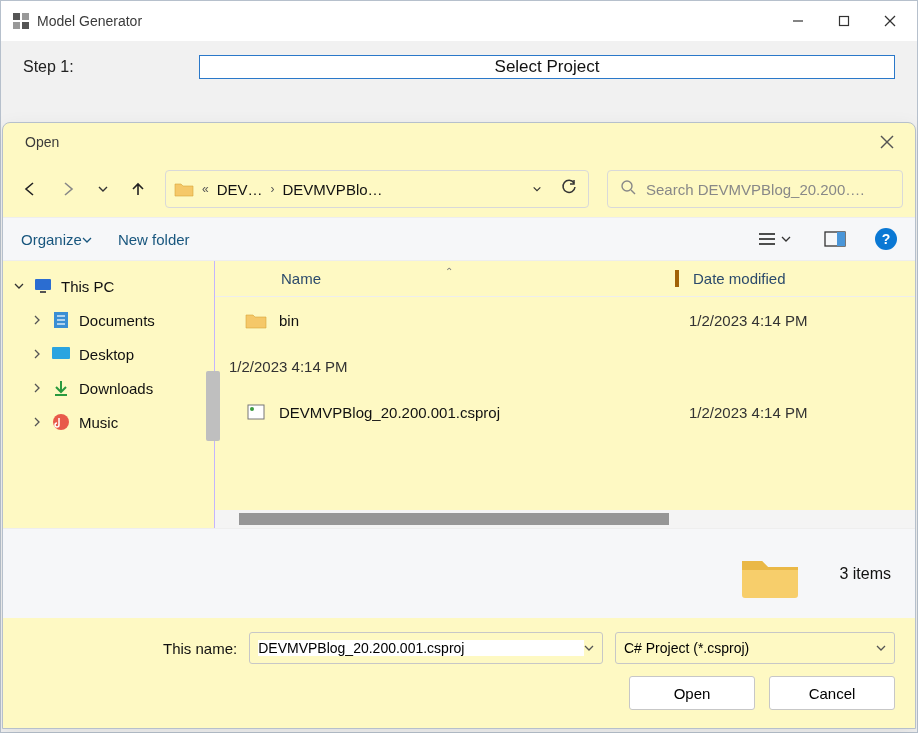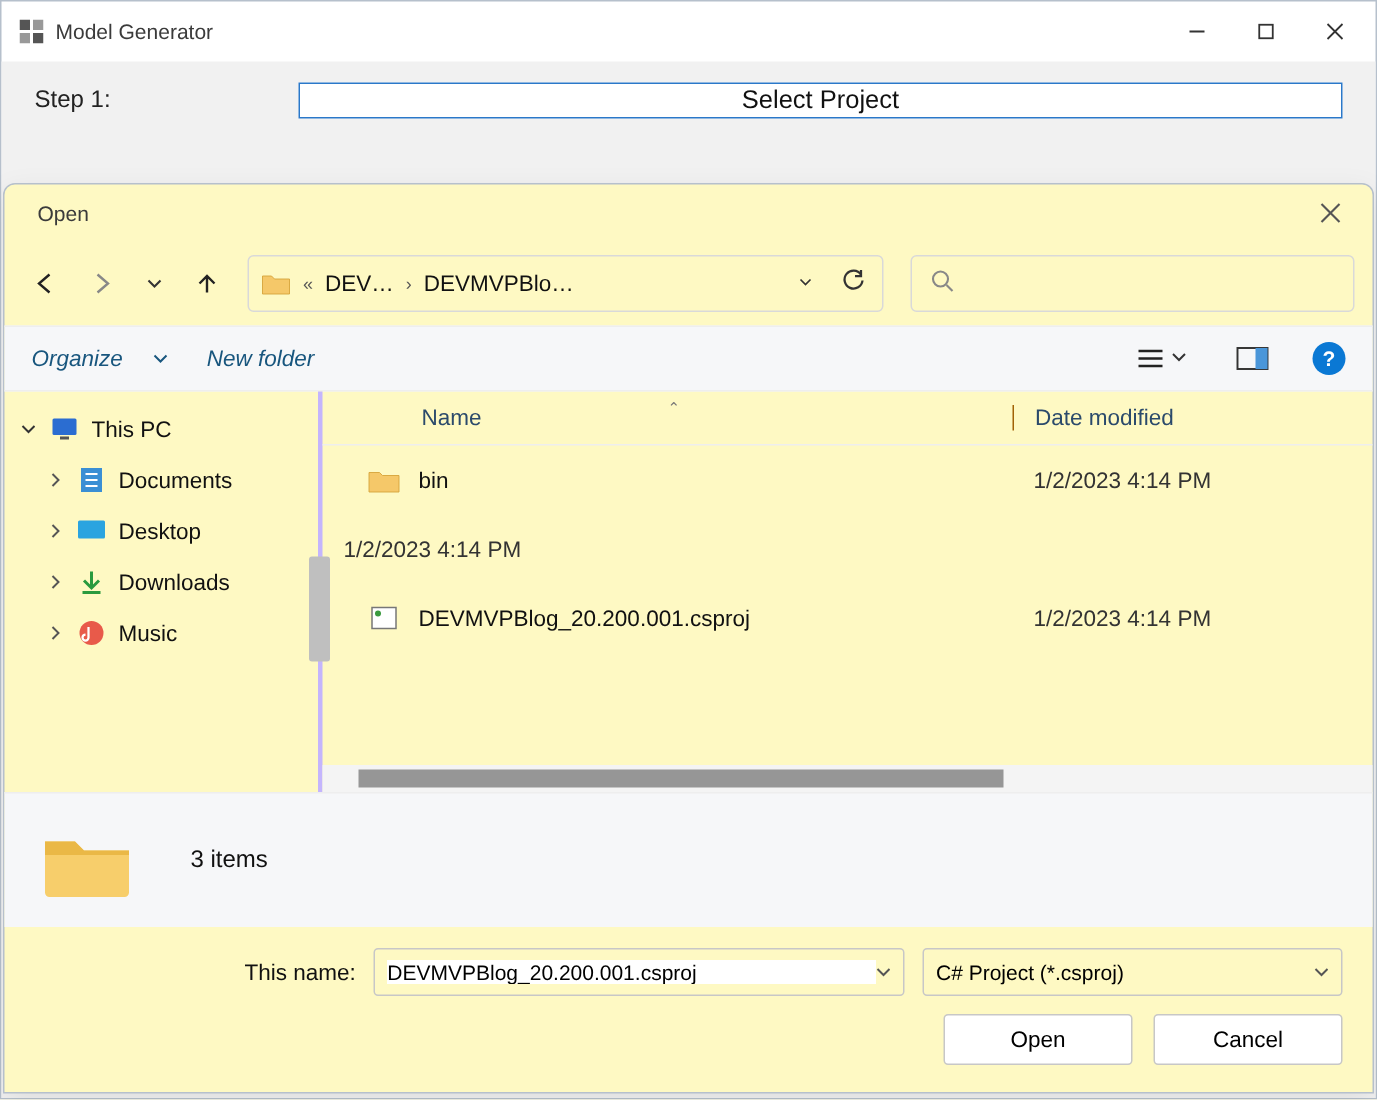--- a/index.html
+++ b/index.html
@@ -48,51 +48,51 @@
   .bc-seg { display:flex; align-items:center; gap:8px; font-size:15px; color:#111; }
   .bc-sep { color:#555; font-size:12px; }
   .bc-caret { margin-left:auto; padding-right:10px; color:#444; }
   .bc-refresh { color:#333; padding-right:2px; }
 
   .search-box { width: 296px; height:38px; border:1px solid #d9d9d9; border-radius:4px; display:flex; align-items:center; padding:0 12px; gap:10px; color:#777; }
   .search-box input { border:none; outline:none; font-size:15px; color:#555; flex:1; background:transparent; }
   .search-box input::placeholder { color:#888; }
 
   .toolbar-row { height: 44px; background:#f6f7f9; border-top:1px solid #eee; border-bottom:1px solid #eee; display:flex; align-items:center; padding:0 18px; gap:26px; }
-  .toolbar-row .link { color:#18567e; font-size:15px; display:flex; align-items:center; gap:20px;font-style:italic; }
+  .toolbar-row .link { color:#18567e; font-size:15px; display:flex; align-items:center; gap:0; }
   .toolbar-spacer { flex:1; }
   .tb-btn { width:28px; height:28px; display:flex; align-items:center; justify-content:center; color:#333; }
   .tb-btn.dropdown { width:auto; gap:4px; padding:0 4px; }
   .help-circle { width:22px; height:22px; border-radius:50%; background:#0a78d4; color:#fff; display:flex; align-items:center; justify-content:center; font-size:14px; font-weight:bold; }
 
   .body-area { flex:1; display:flex; min-height:0; }
-  .tree-pane { width:212px; border-right:3px solid #c4b5fd; padding:8px 6px; overflow:hidden; }
+  .tree-pane { width:212px; border-right:1px solid #c4b5fd; padding:8px 6px; overflow:hidden; }
   .tree-item { display:flex; align-items:center; gap:8px; padding:8px 4px; font-size:15px; color:#111; }
   .tree-item.root { font-weight:400; }
   .tree-item.sub { padding-left:22px; }
   .tree-chevron { width:12px; color:#555; display:flex; justify-content:center; }
   .tree-icon { width:20px; height:18px; display:flex; align-items:center; justify-content:center; }
 
   .list-pane { flex:1; position:relative; display:flex; flex-direction:column; }
   .col-header { height:36px; display:flex; align-items:center; border-bottom:1px solid #eee; font-size:15px; color:#2b4a6b; }
   .col-name { padding-left:66px; flex:1; position:relative; }
   .col-name .sort-caret { position:absolute; left:50%; top:-4px; font-size:10px; color:#777; }
-  .col-date { width:240px; padding-left:14px; border-left:1px solid #a16207; }
+  .col-date { width:240px; padding-left:14px; border-left:4px solid #a16207; }
 
   .file-rows { flex:1; overflow:hidden; position:relative; }
   .file-row { height:46px; display:flex; align-items:center; font-size:15px; color:#111; }
   .file-row .fname { padding-left:30px; flex:1; display:flex; align-items:center; gap:12px; }
   .file-row .fdate { width:240px; padding-left:14px; color:#333; }
   .file-row .icon { width:22px; height:18px; display:flex; align-items:center; justify-content:center; }
 
   .vscroll-stub { position:absolute; left:-9px; top:110px; width:14px; height:70px; background:#bfbfbf; border-radius:2px; }
   .hscroll-area { height:18px; background:#f4f4f4; display:flex; }
   .hscroll-thumb { width:430px; height:12px; margin:3px 0 0 24px; background:#969696; }
 
-  .status-row { height:90px; background:#f6f7f9; display:flex; align-items:center; padding:0 24px; gap:38px; border-top:1px solid #eee;}
+  .status-row { height:90px; background:#f6f7f9; display:flex; align-items:center; padding:0 24px; gap:38px; border-top:1px solid #eee;justify-content:flex-end;}
   .big-folder { width:62px; height:50px; }
   .status-text { font-size:16px; color:#111; }
 
   .bottom-row { padding:14px 20px 18px 20px; display:flex; flex-direction:column; gap:12px; }
   .fn-row { display:flex; align-items:center; gap:12px; }
   .fn-label { font-size:15px; color:#111; padding-left:140px; }
   .fn-input { flex:1; height:32px; border:1px solid #c7c7c7; border-radius:3px; padding:0 8px; font-size:14px; display:flex; align-items:center; justify-content:space-between; }
   .fn-input input { border:none; outline:none; flex:1; font-size:14px; }
   .filter-select { width:280px; height:32px; border:1px solid #c7c7c7; border-radius:3px; padding:0 8px; font-size:14px; display:flex; align-items:center; justify-content:space-between; }
   .btn-row { display:flex; justify-content:flex-end; gap:14px; }
@@ -206,20 +206,21 @@
             <path d="M14 5 A6 6 0 1 0 15 9" fill="none" stroke="#333" stroke-width="1.5"></path>
             <path d="M14 2 V6 H10" fill="none" stroke="#333" stroke-width="1.5"></path>
           </svg></span>
     </div>
 
     <div class="search-box">
       <span><svg width="16" height="16" viewBox="0 0 16 16">
             <circle cx="7" cy="7" r="5" fill="none" stroke="#888" stroke-width="1.4"></circle>
             <line x1="11" y1="11" x2="15" y2="15" stroke="#888" stroke-width="1.4"></line>
           </svg></span>
+      <input placeholder="Search DEVMVPBlog_20.200…." style="">
     </div>
   </div>
 
   <div class="toolbar-row">
     <div class="link">
         <span>Organize</span>
         <span class="caret-down"><svg viewBox="0 0 10 10">
             <path d="M1 3 L5 7 L9 3" fill="none" stroke="#18567e" stroke-width="1.3"></path>
           </svg></span>
       </div>

